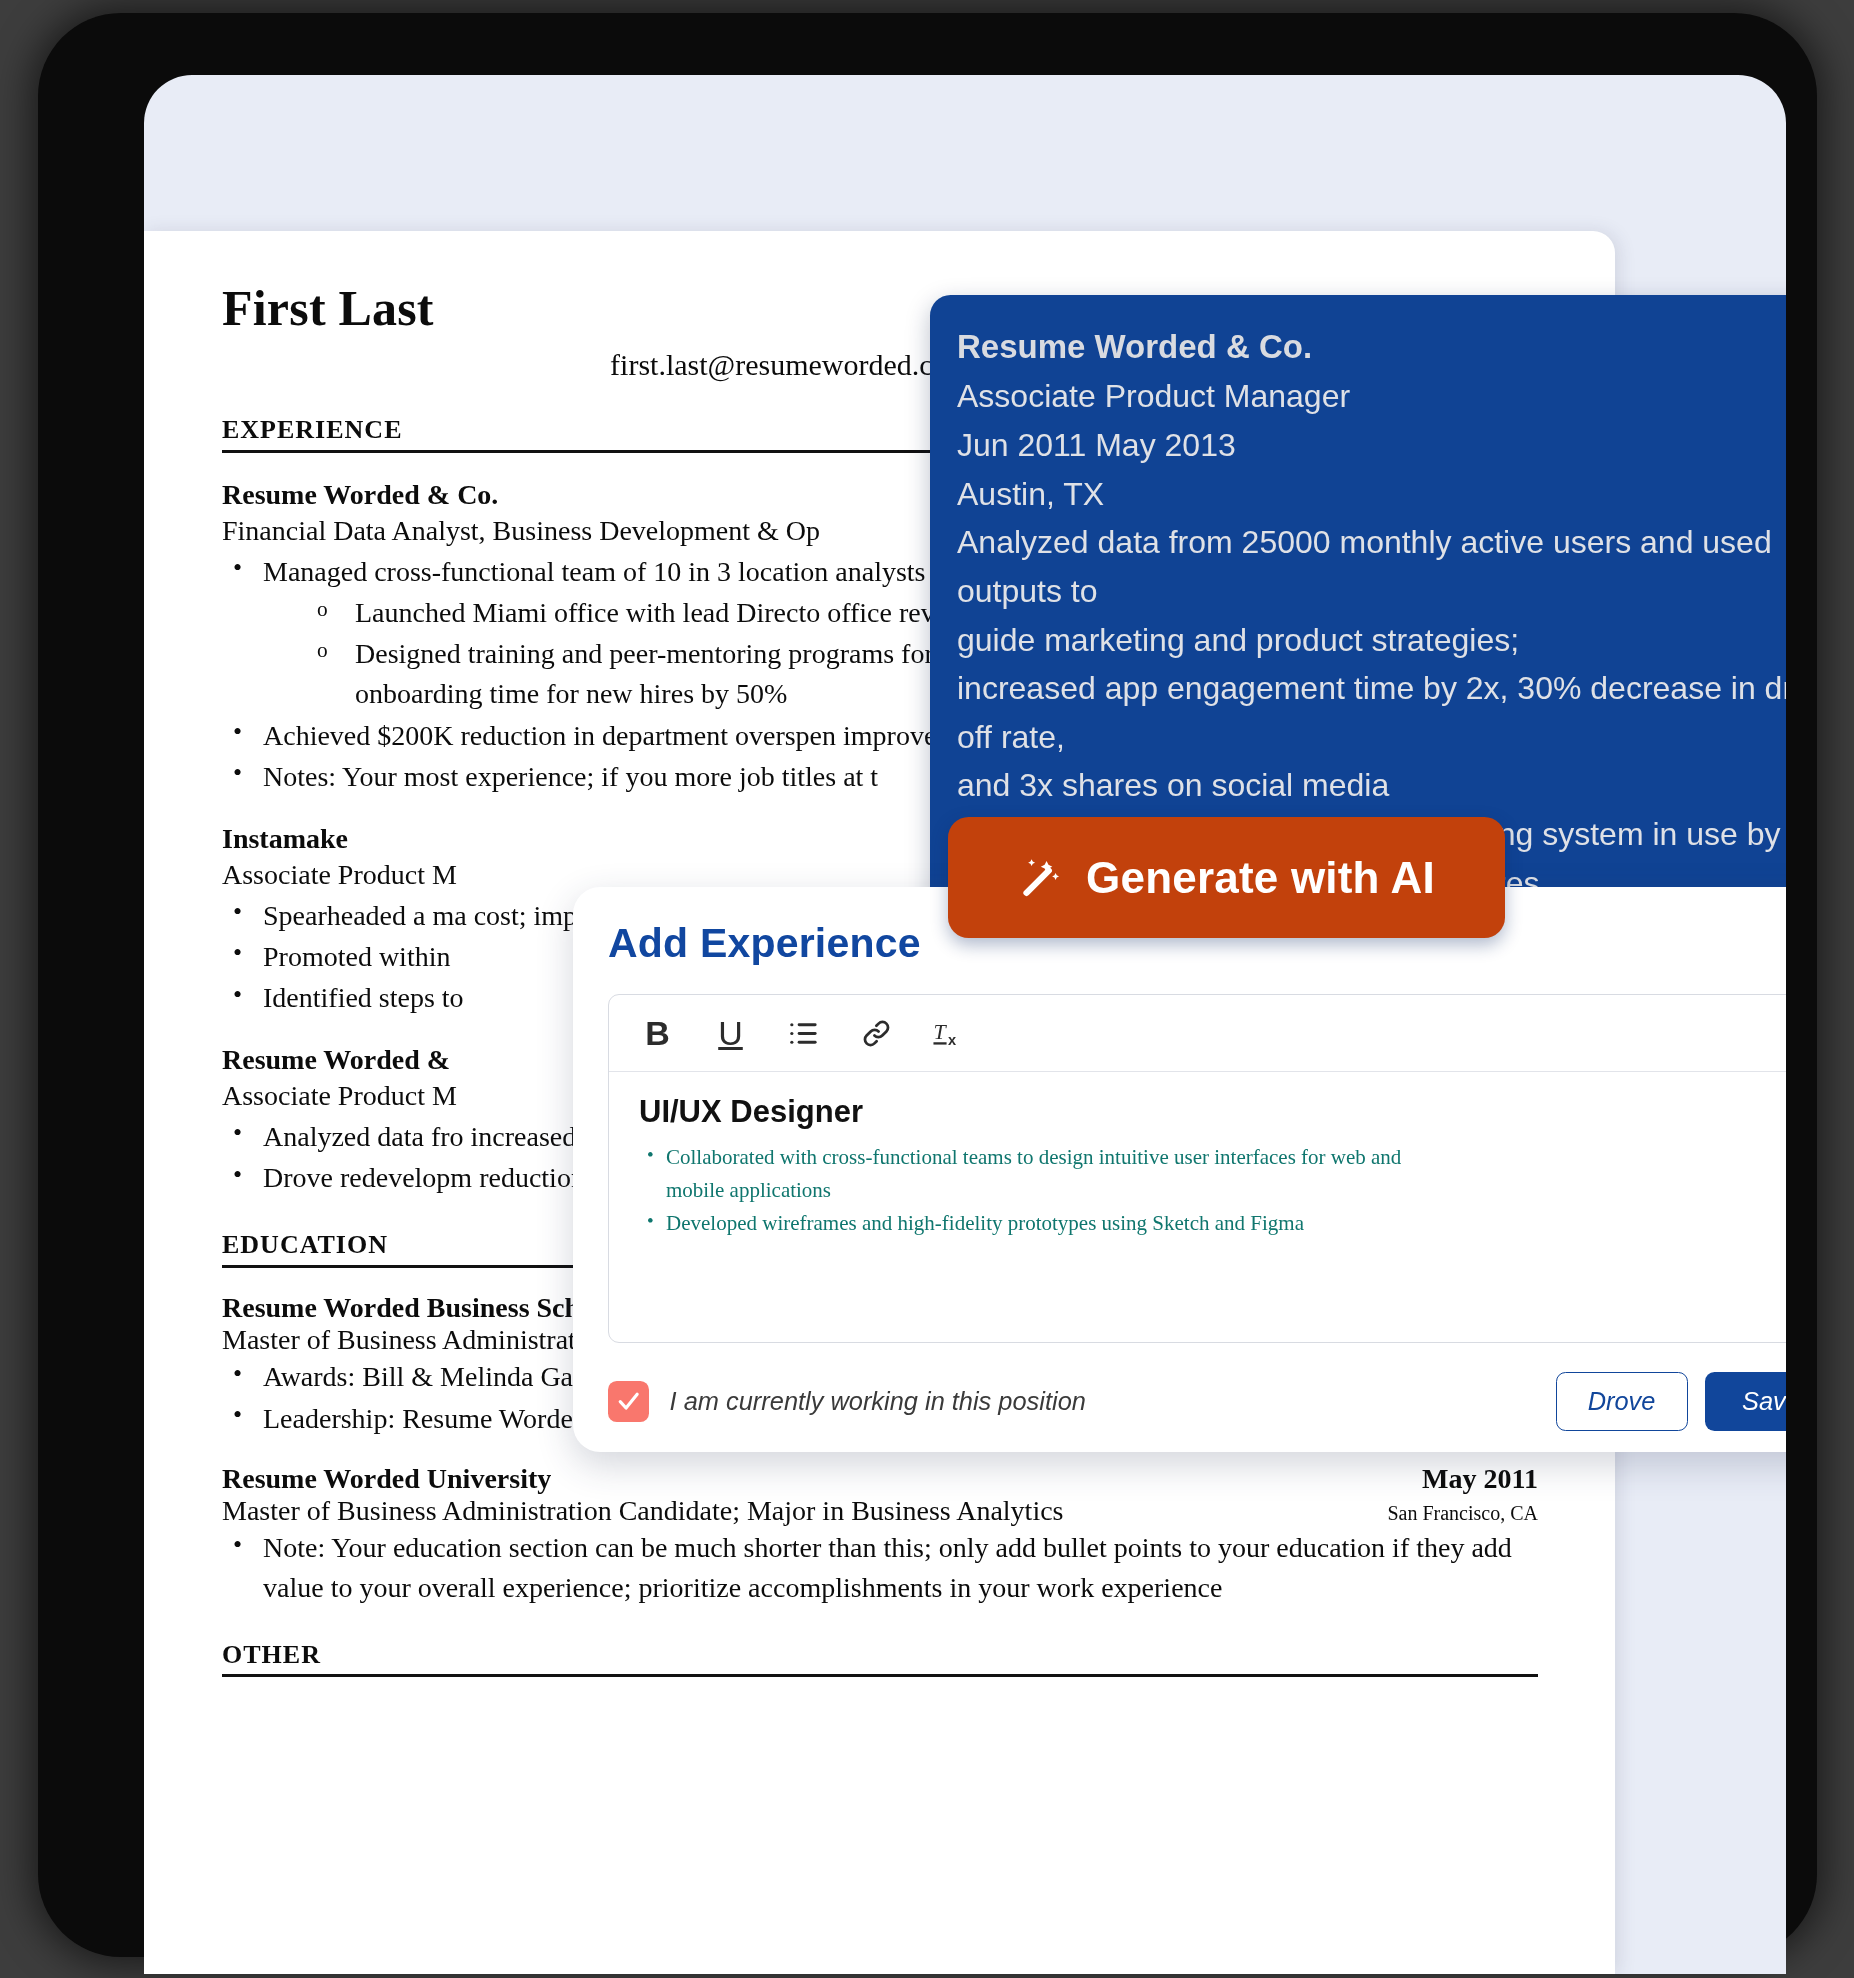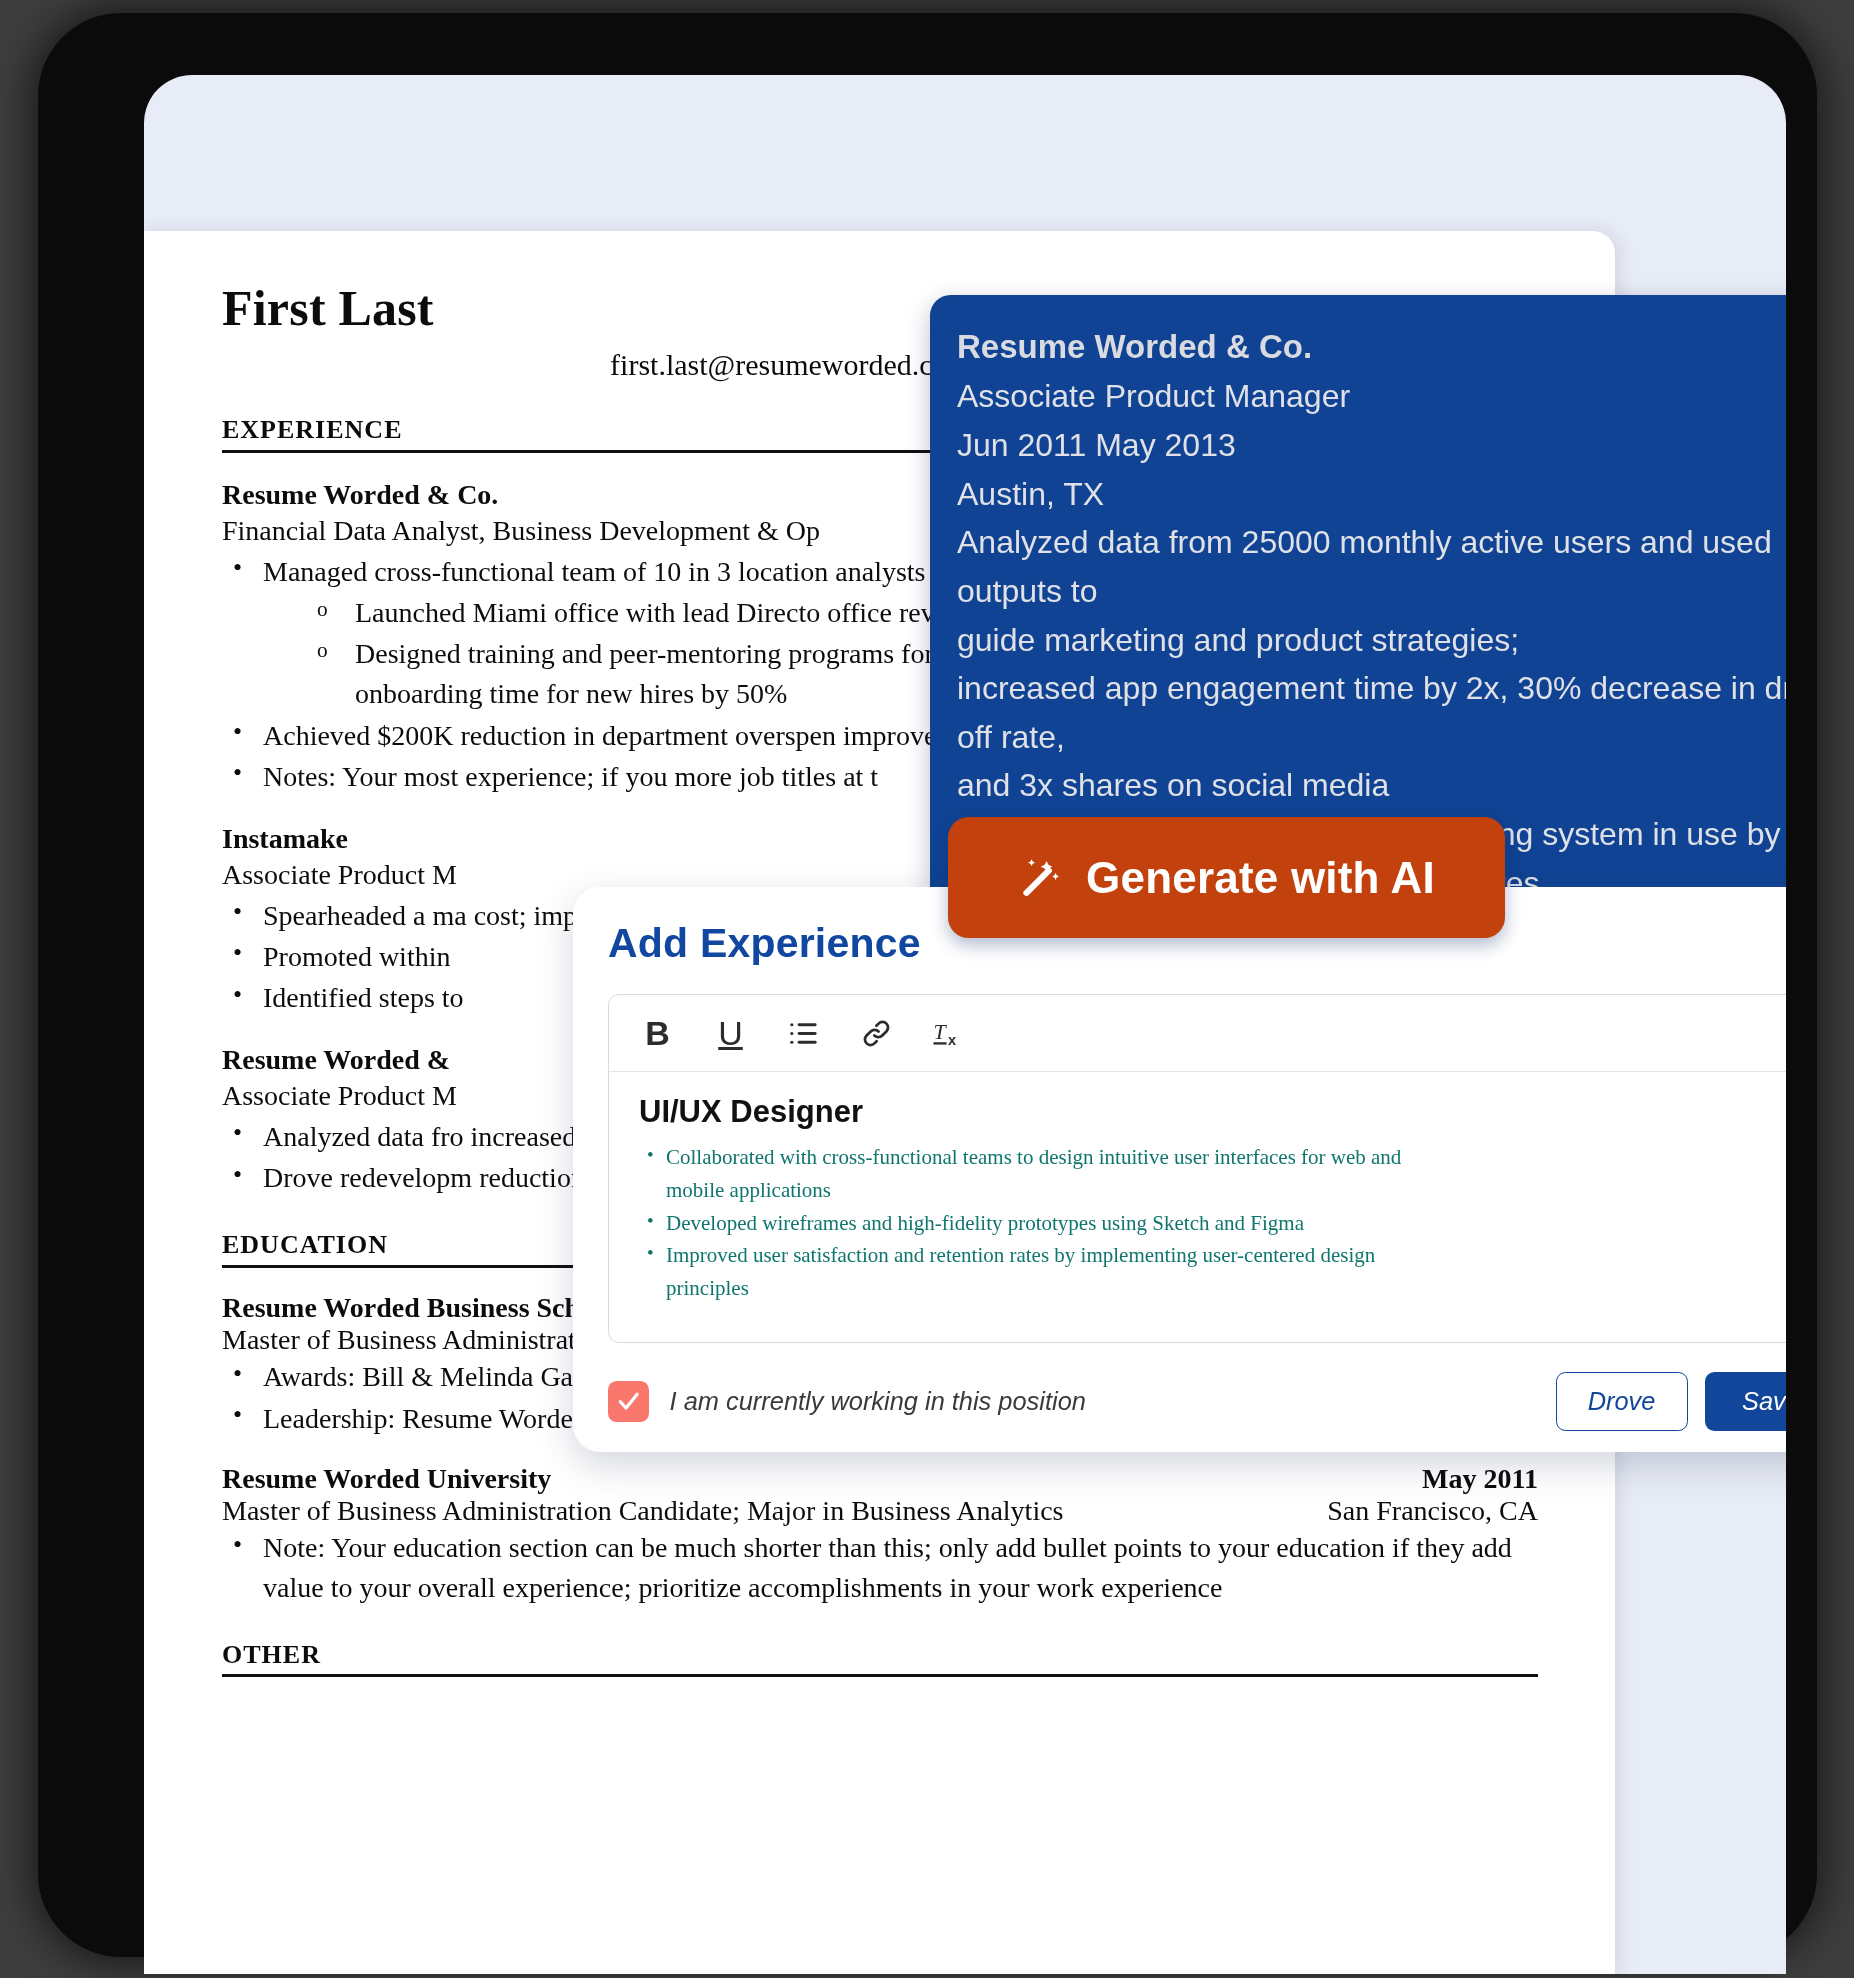--- a/index.html
+++ b/index.html
@@ -108,21 +108,21 @@
   }
   .edu-row {
     display: flex;
     justify-content: space-between;
     align-items: baseline;
     width: 1316px;
   }
   .edu-school { font-size: 28px; font-weight: bold; }
   .edu-date  { font-size: 28px; font-weight: bold; }
   .edu-deg   { font-size: 28px; }
-  .edu-loc   { font-size: 28px; }
+  .edu-loc   { font-size: 20px; }
 
   
   #ai-panel {
     position: absolute;
     left: 786px; top: 220px;
     width: 970px;
     background: #104394;
     border-radius: 20.6px;
     padding: 29px 32px 27px 27px;
     color: #e3e5ea;
@@ -433,21 +433,20 @@
               <rect x="1" y="18" width="9" height="1.6"></rect>
             </svg>
           </div>
         </div>
 
         <div id="editor-content">
           <div class="ee-title">UI/UX Designer</div>
           <ul class="ee-list">
             <li>Collaborated with cross-functional teams to design intuitive user interfaces for web and mobile applications</li>
             <li>Developed wireframes and high-fidelity prototypes using Sketch and Figma</li>
-            <li>Improved user satisfaction and retention rates by implementing user-centered design principles</li>
           </ul>
         </div>
       </div>
 
       <div id="modal-footer">
         <div id="current-position-check">
           <svg viewBox="0 0 24 24" fill="none" stroke="#ffffff" stroke-width="3" stroke-linecap="round" stroke-linejoin="round">
             <polyline points="4,12 9.5,18 20,5"></polyline>
           </svg>
         </div>

